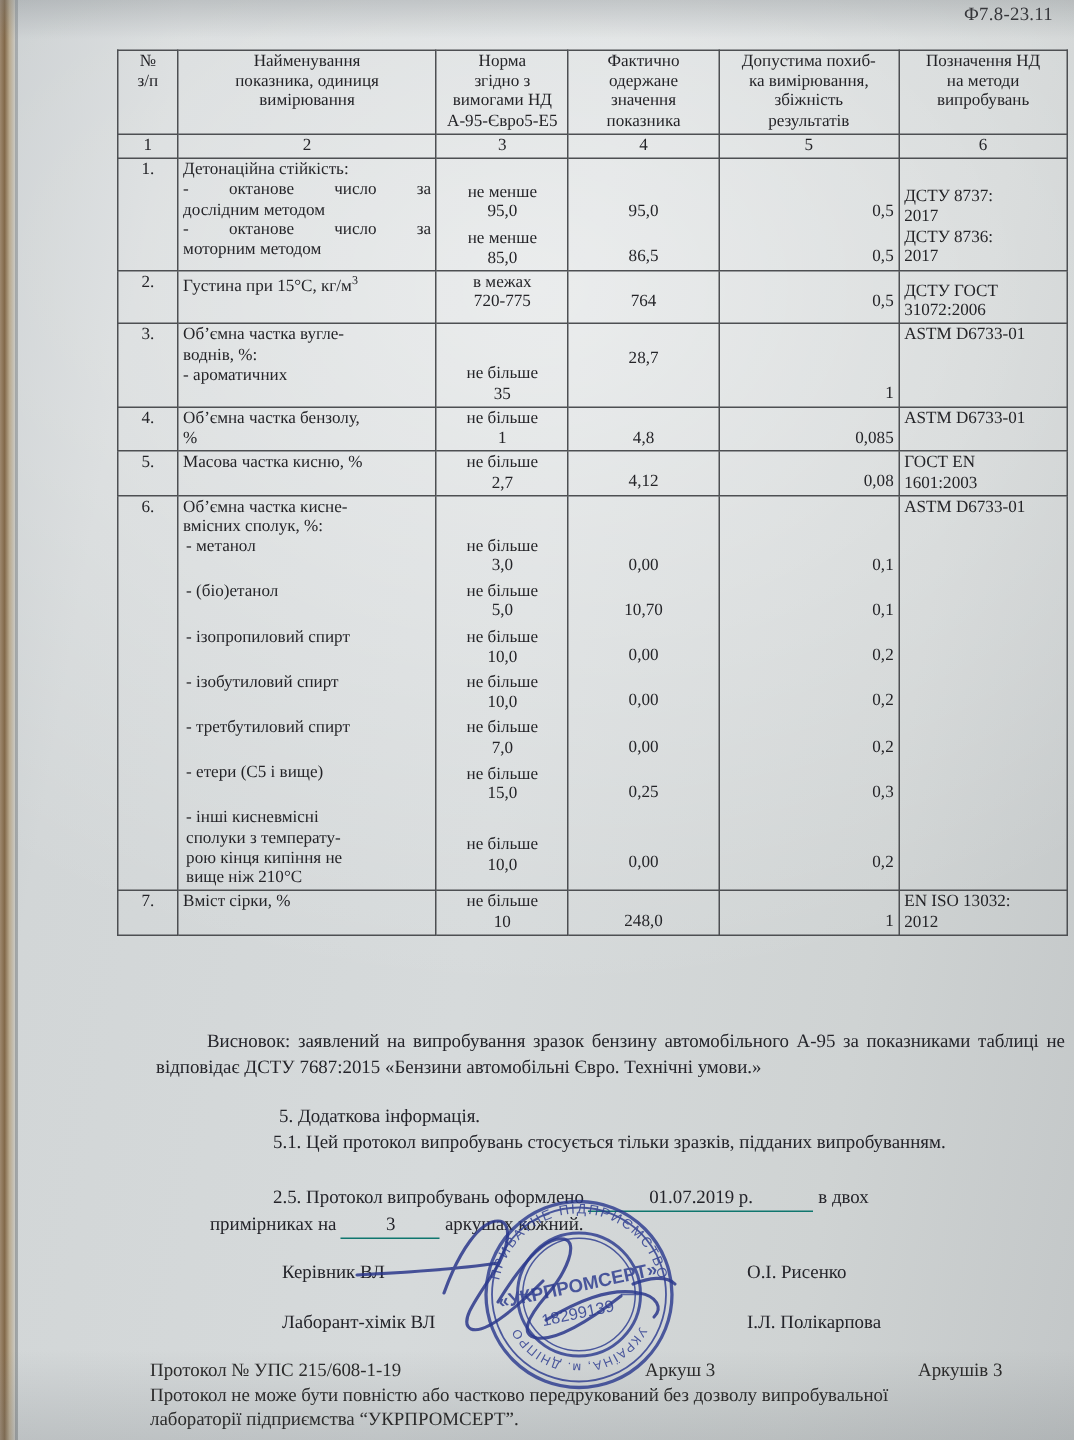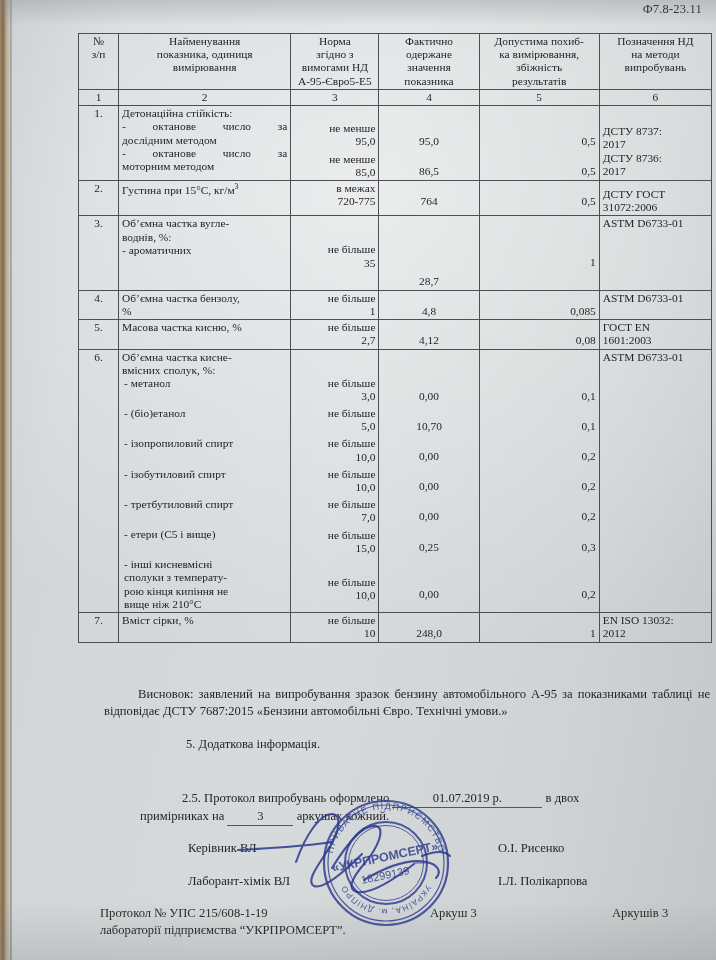--- a/index.html
+++ b/index.html
@@ -86,21 +86,21 @@
     table-layout: fixed;
   }
   table.results td {
     border: 1px solid #4d4f52;
     padding: 1px 3px;
     vertical-align: top;
     background: transparent;
   }
   .c1 { width: 40px;  text-align: center; }
   .c2 { width: 172px; }
-  .c3 { width: 88px;  text-align: right; }
+  .c3 { width: 88px;  text-align: center; }
   .c4 { width: 100px; text-align: center; }
   .c5 { width: 120px; text-align: right; }
   .c6 { width: 112px; }
 
   .hdr td { text-align: center; vertical-align: top; padding-top: 3px; }
   .hdr .c2, .hdr .c3, .hdr .c4, .hdr .c5, .hdr .c6 { text-align: center; }
   .numrow td { text-align: center; padding: 0 3px 1px 3px; font-size: 11.4px; }
 
   .ind { display: block; }
   .dash-item { display: block; padding-left: 2px; }
@@ -338,21 +338,21 @@
         <td class="c2">
           <span class="ind">Об’ємна частка вугле-</span>
           <span class="ind">воднів, %:</span>
           <span class="ind">- ароматичних</span>
         </td>
         <td class="c3">
           <span class="ind" style="margin-top:26px">не більше</span>
           <span class="ind">35</span>
         </td>
         <td class="c4">
-          <span class="ind" style="margin-top:58px">28,7</span>
+          <span class="ind" style="margin-top:16px">28,7</span>
         </td>
         <td class="c5">
           <span class="ind" style="margin-top:39px">1</span>
         </td>
         <td class="c6 nd">
           <span class="ind">ASTM D6733-01</span>
         </td>
       </tr>
 
       <tr>
@@ -473,20 +473,23 @@
         </td>
       </tr>
 
     </tbody>
   </table>
 
   <div class="para" id="conclusion">Висновок: заявлений на випробування зразок бензину автомобільного А-95 за показниками таблиці не відповідає ДСТУ 7687:2015 «Бензини автомобільні Євро. Технічні умови.»</div>
 
   <div class="para" id="sec5">5.   Додаткова інформація.</div>
 
+  <div class="para" id="sec51">
+    <span class="first">5.1. Цей протокол випробувань стосується тільки зразків, підданих випробуванням.</span>
+  </div>
 
   <div class="para" id="sec52-line1">
     <span>2.5. Протокол випробувань оформлено</span>
     <span class="blank date">01.07.2019 р.</span>
     <span>в двох</span>
   </div>
 
   <div class="para" id="sec52-line2">
     <span>примірниках на</span>
     <span class="blank sheets">3</span>
@@ -536,16 +539,17 @@
         <line x1="28" y1="68" x2="40" y2="68"></line>
         <line x1="96" y1="68" x2="108" y2="68"></line>
       </g>
     </svg>
   </div>
 
   <div id="footer-proto">Протокол № УПС 215/608-1-19</div>
   <div id="footer-sheet">Аркуш 3</div>
   <div id="footer-sheets-total">Аркушів 3</div>
   <div id="footer-note">
+    <span class="ind">Протокол не може бути повністю або частково передрукований без дозволу випробувальної</span>
     <span class="ind">лабораторії підприємства “УКРПРОМСЕРТ”.</span>
   </div>
 
 </div>
 
 </body></html>

